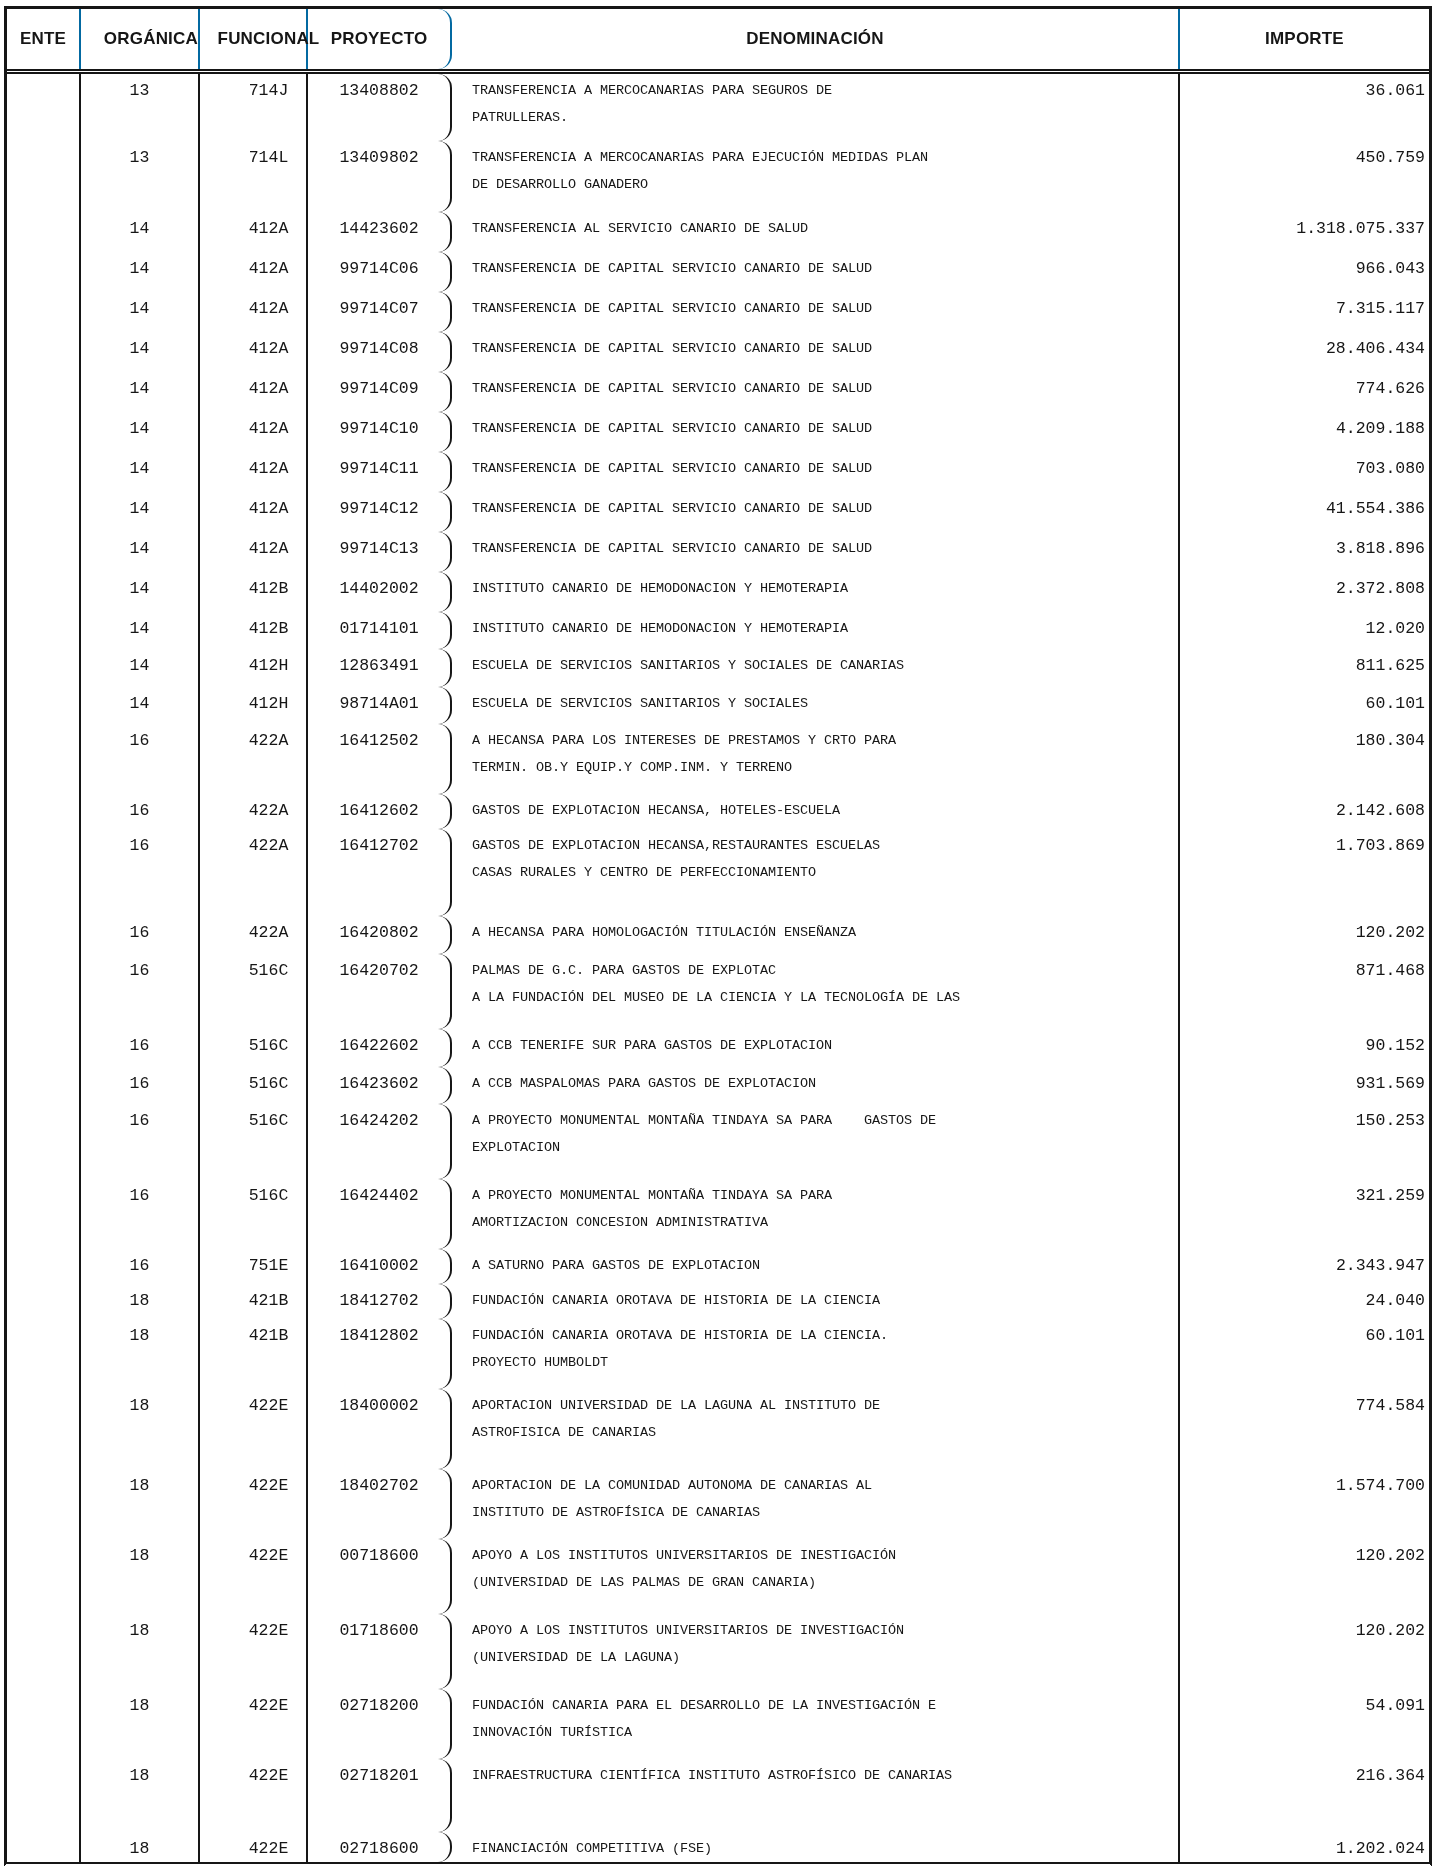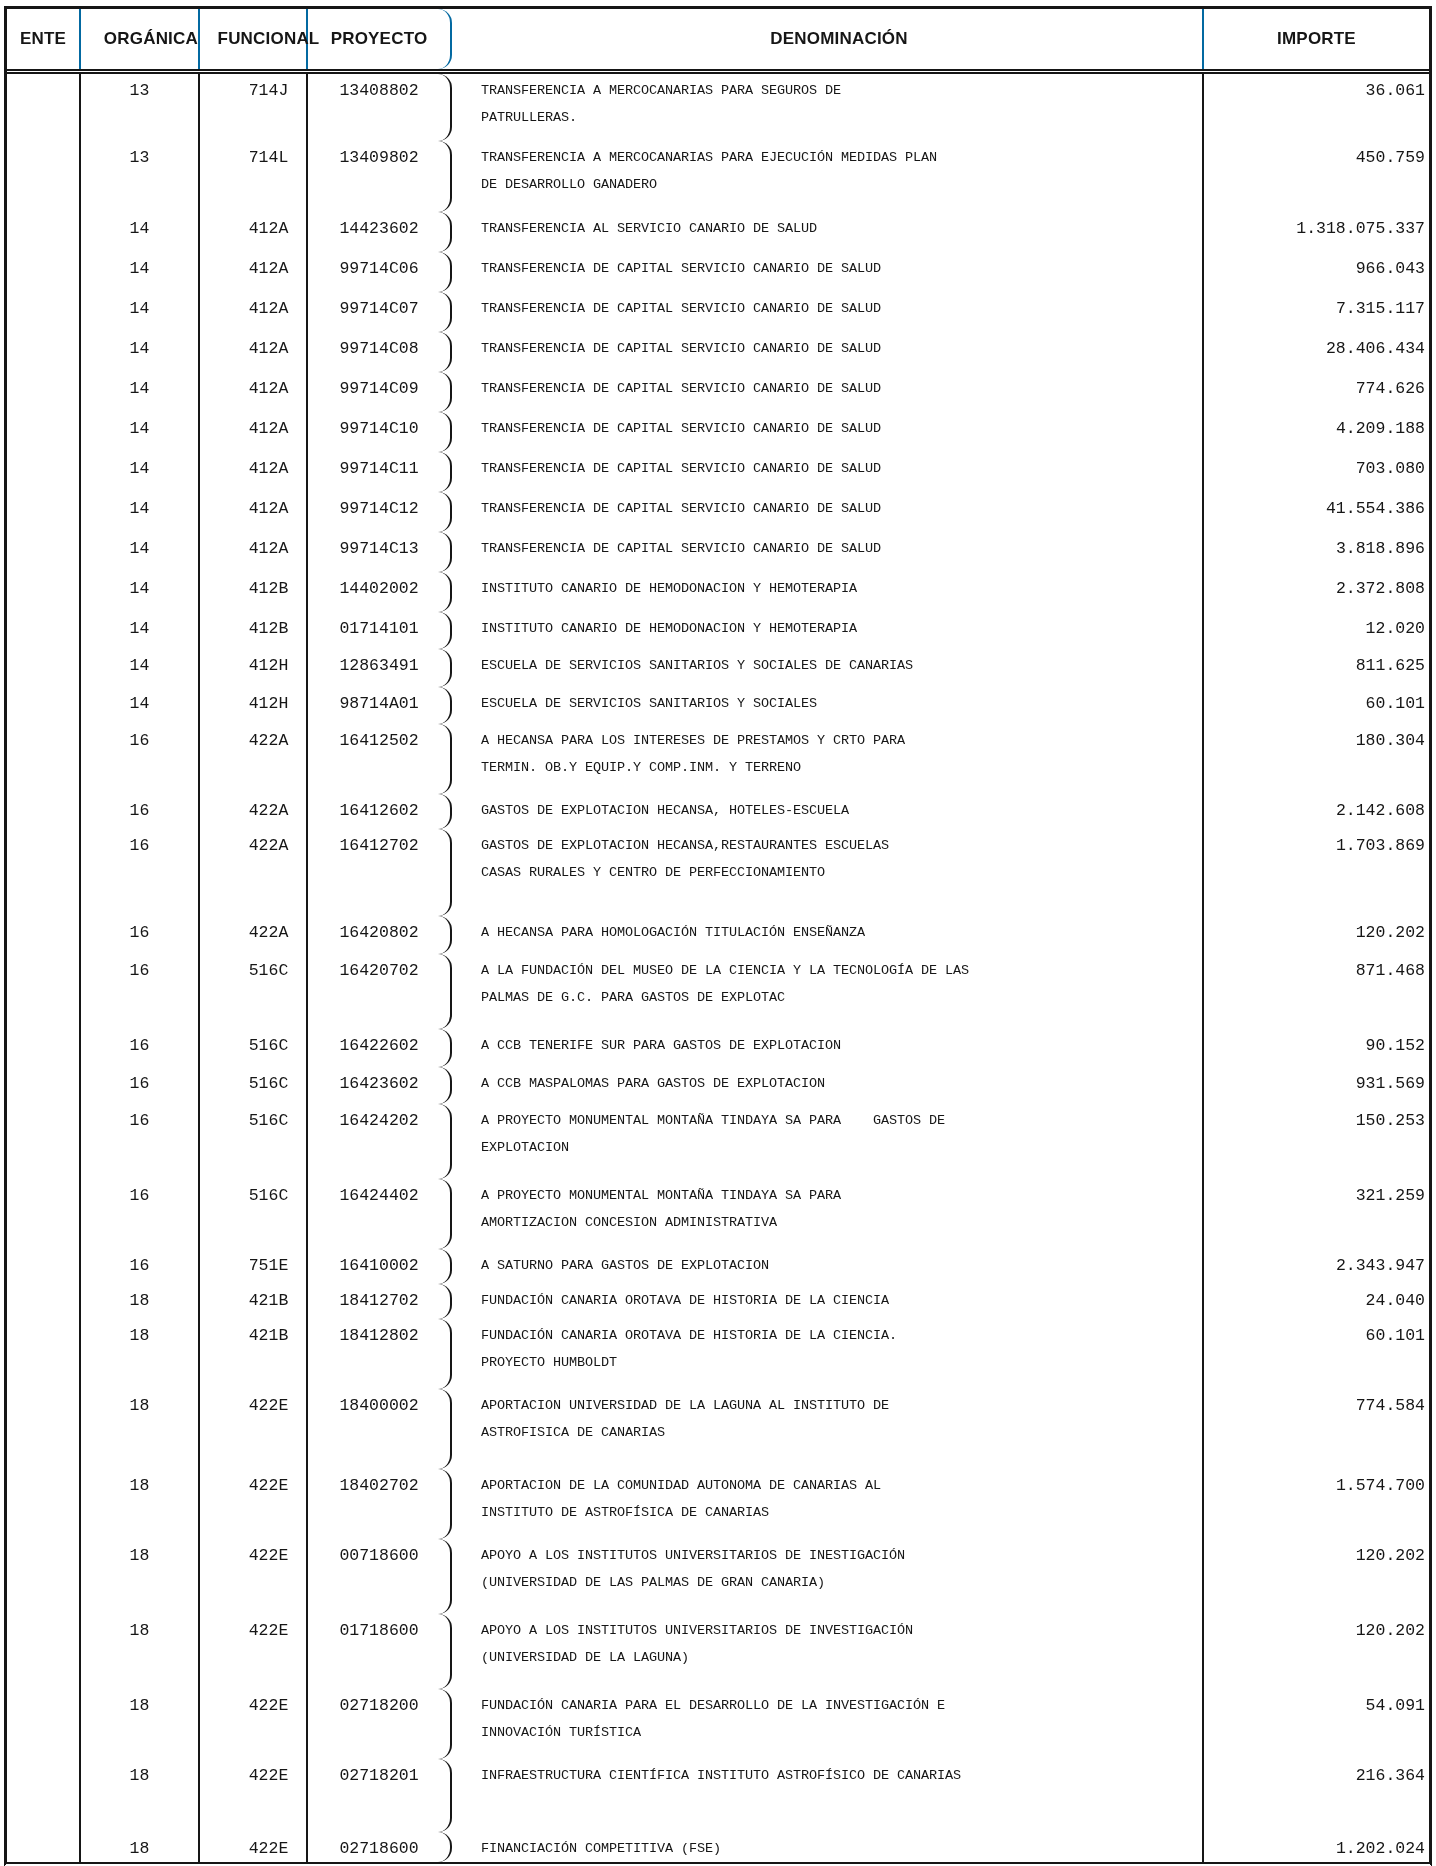--- a/index.html
+++ b/index.html
@@ -40,26 +40,26 @@
     border-right: 2px solid #161616;
     padding-top: 3px;
     line-height: 27px;
     overflow: hidden;
   }
   .td:last-child { border-right: none; }
   .w-ente { width: 74px; }
   .w-org  { width: 119px; justify-content: flex-end; }
   .w-fun  { width: 108px; padding-left: 31px; }
   .w-pro  { width: 144px; border-radius: 14px; }
-  .w-den  { width: 728px; margin-left: 24px; }
+  .w-den  { width: 728px; }
   .w-imp  { flex: 1; }
   .org, .fun, .pro { text-align: center; font-size: 16.5px; }
   .den {
     font-size: 13.5px;
-    padding-left: 5px; padding-right: 4px;
+    padding-left: 20px; padding-right: 4px;
     letter-spacing: -0.1px;
     line-height: 27px;
   }
   .den-line { white-space: nowrap; }
   .imp { text-align: right; font-size: 16.5px; padding-right: 4px; }
 </style>
 </head>
 <body>
 
 <div class="page">
@@ -297,22 +297,22 @@
           </div>
     <div class="td w-imp imp">120.202</div>
   </div>
 
   <div class="row" style="height: 75px;">
     <div class="td w-ente ente"></div>
     <div class="td w-org org">16</div>
     <div class="td w-fun fun">516C</div>
     <div class="td w-pro pro">16420702</div>
     <div class="td w-den den">
+            <div class="den-line">PALMAS DE G.C. PARA GASTOS DE EXPLOTAC</div>
             <div class="den-line">A LA FUNDACIÓN DEL MUSEO DE LA CIENCIA Y LA TECNOLOGÍA DE LAS</div>
-            <div class="den-line">PALMAS DE G.C. PARA GASTOS DE EXPLOTAC</div>
           </div>
     <div class="td w-imp imp">871.468</div>
   </div>
 
   <div class="row" style="height: 38px;">
     <div class="td w-ente ente"></div>
     <div class="td w-org org">16</div>
     <div class="td w-fun fun">516C</div>
     <div class="td w-pro pro">16422602</div>
     <div class="td w-den den">

